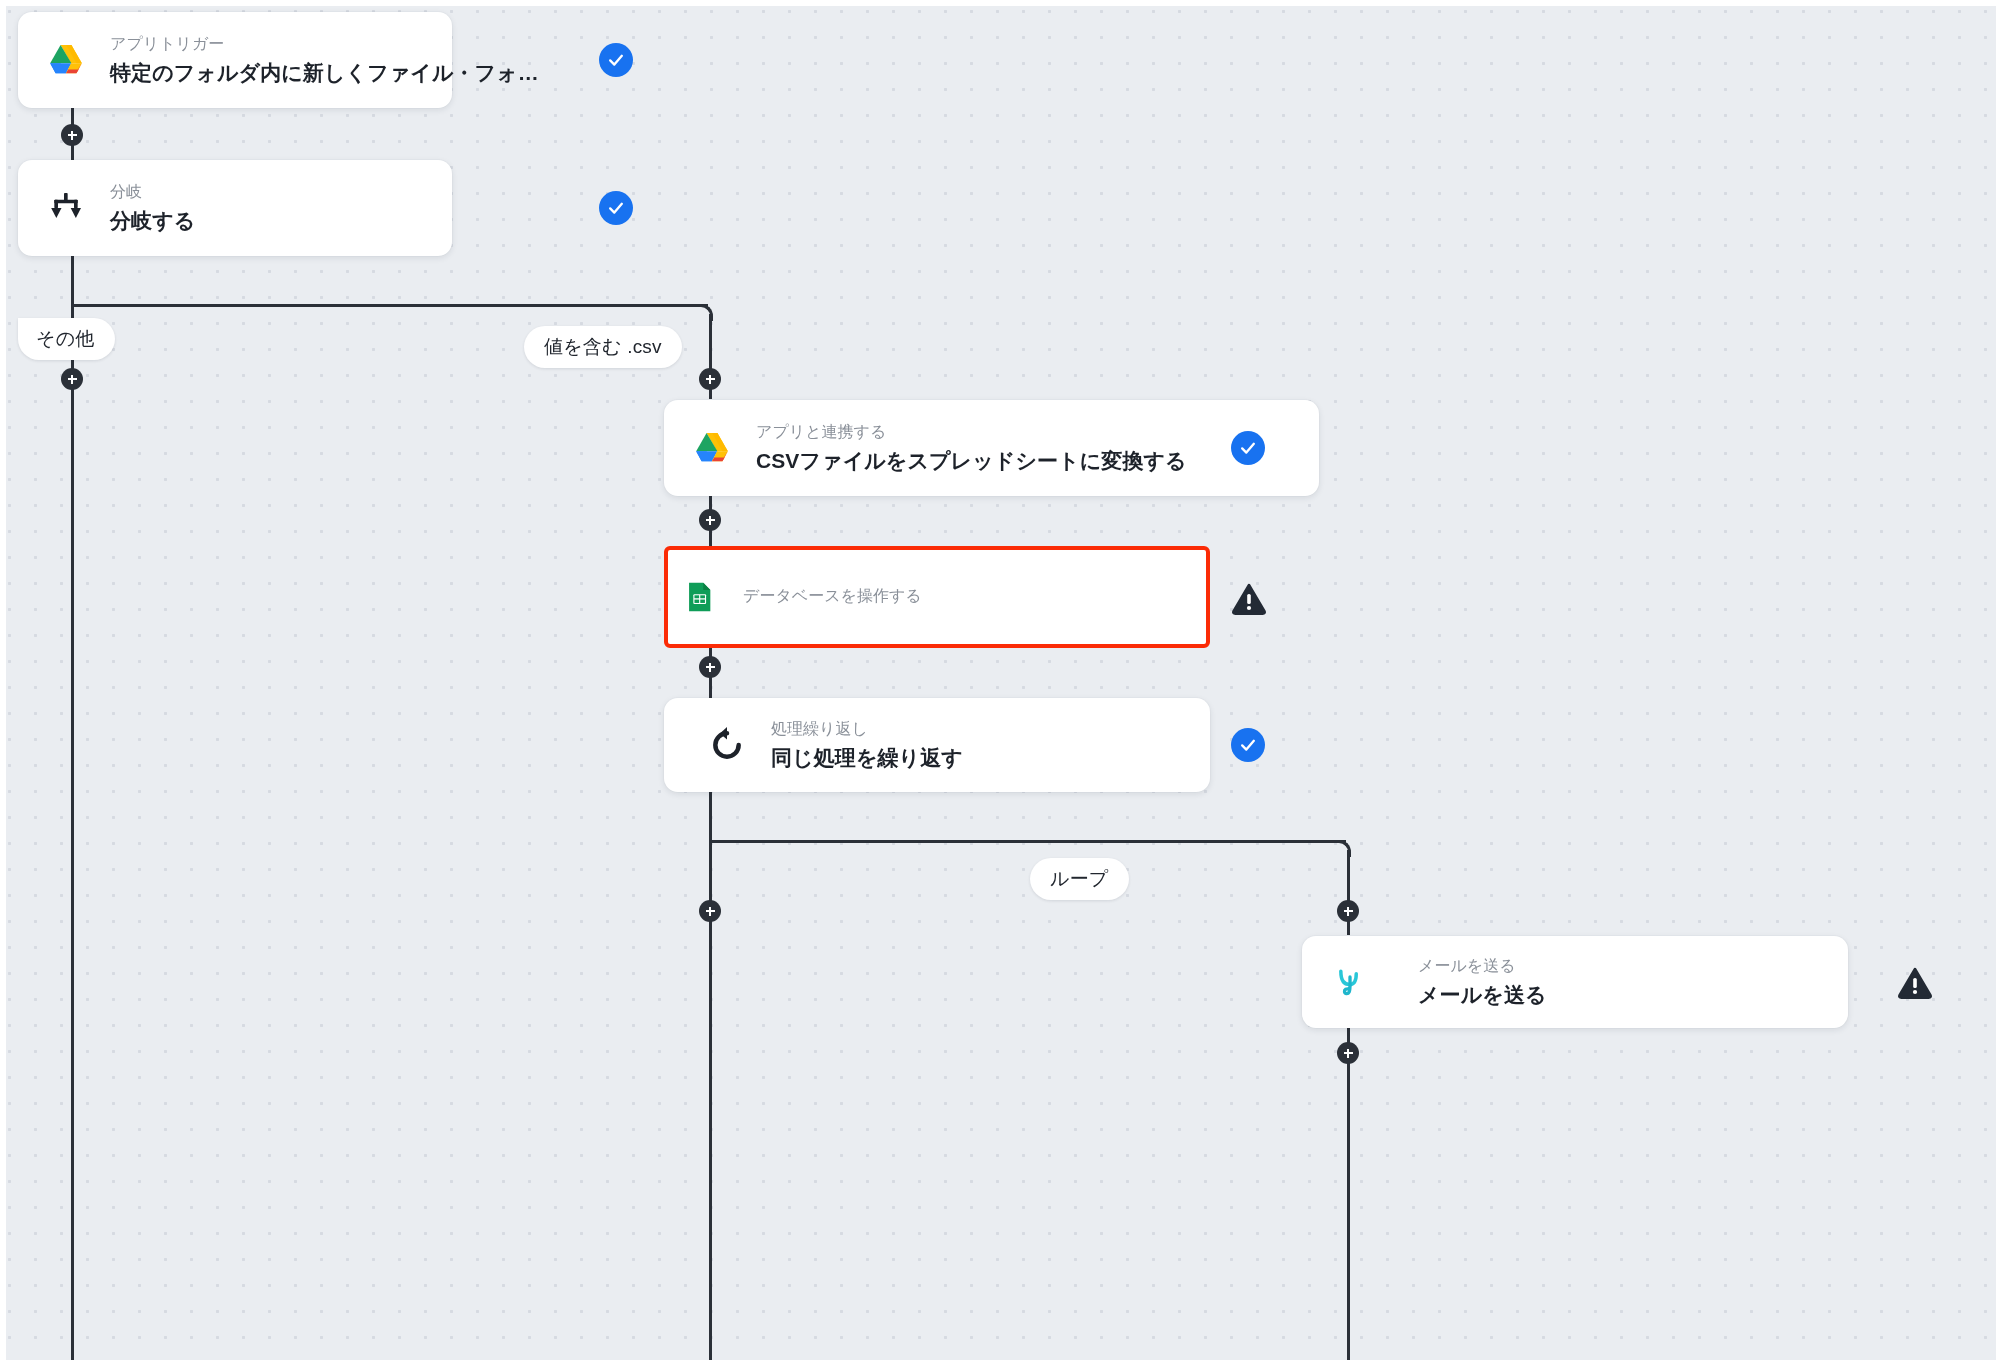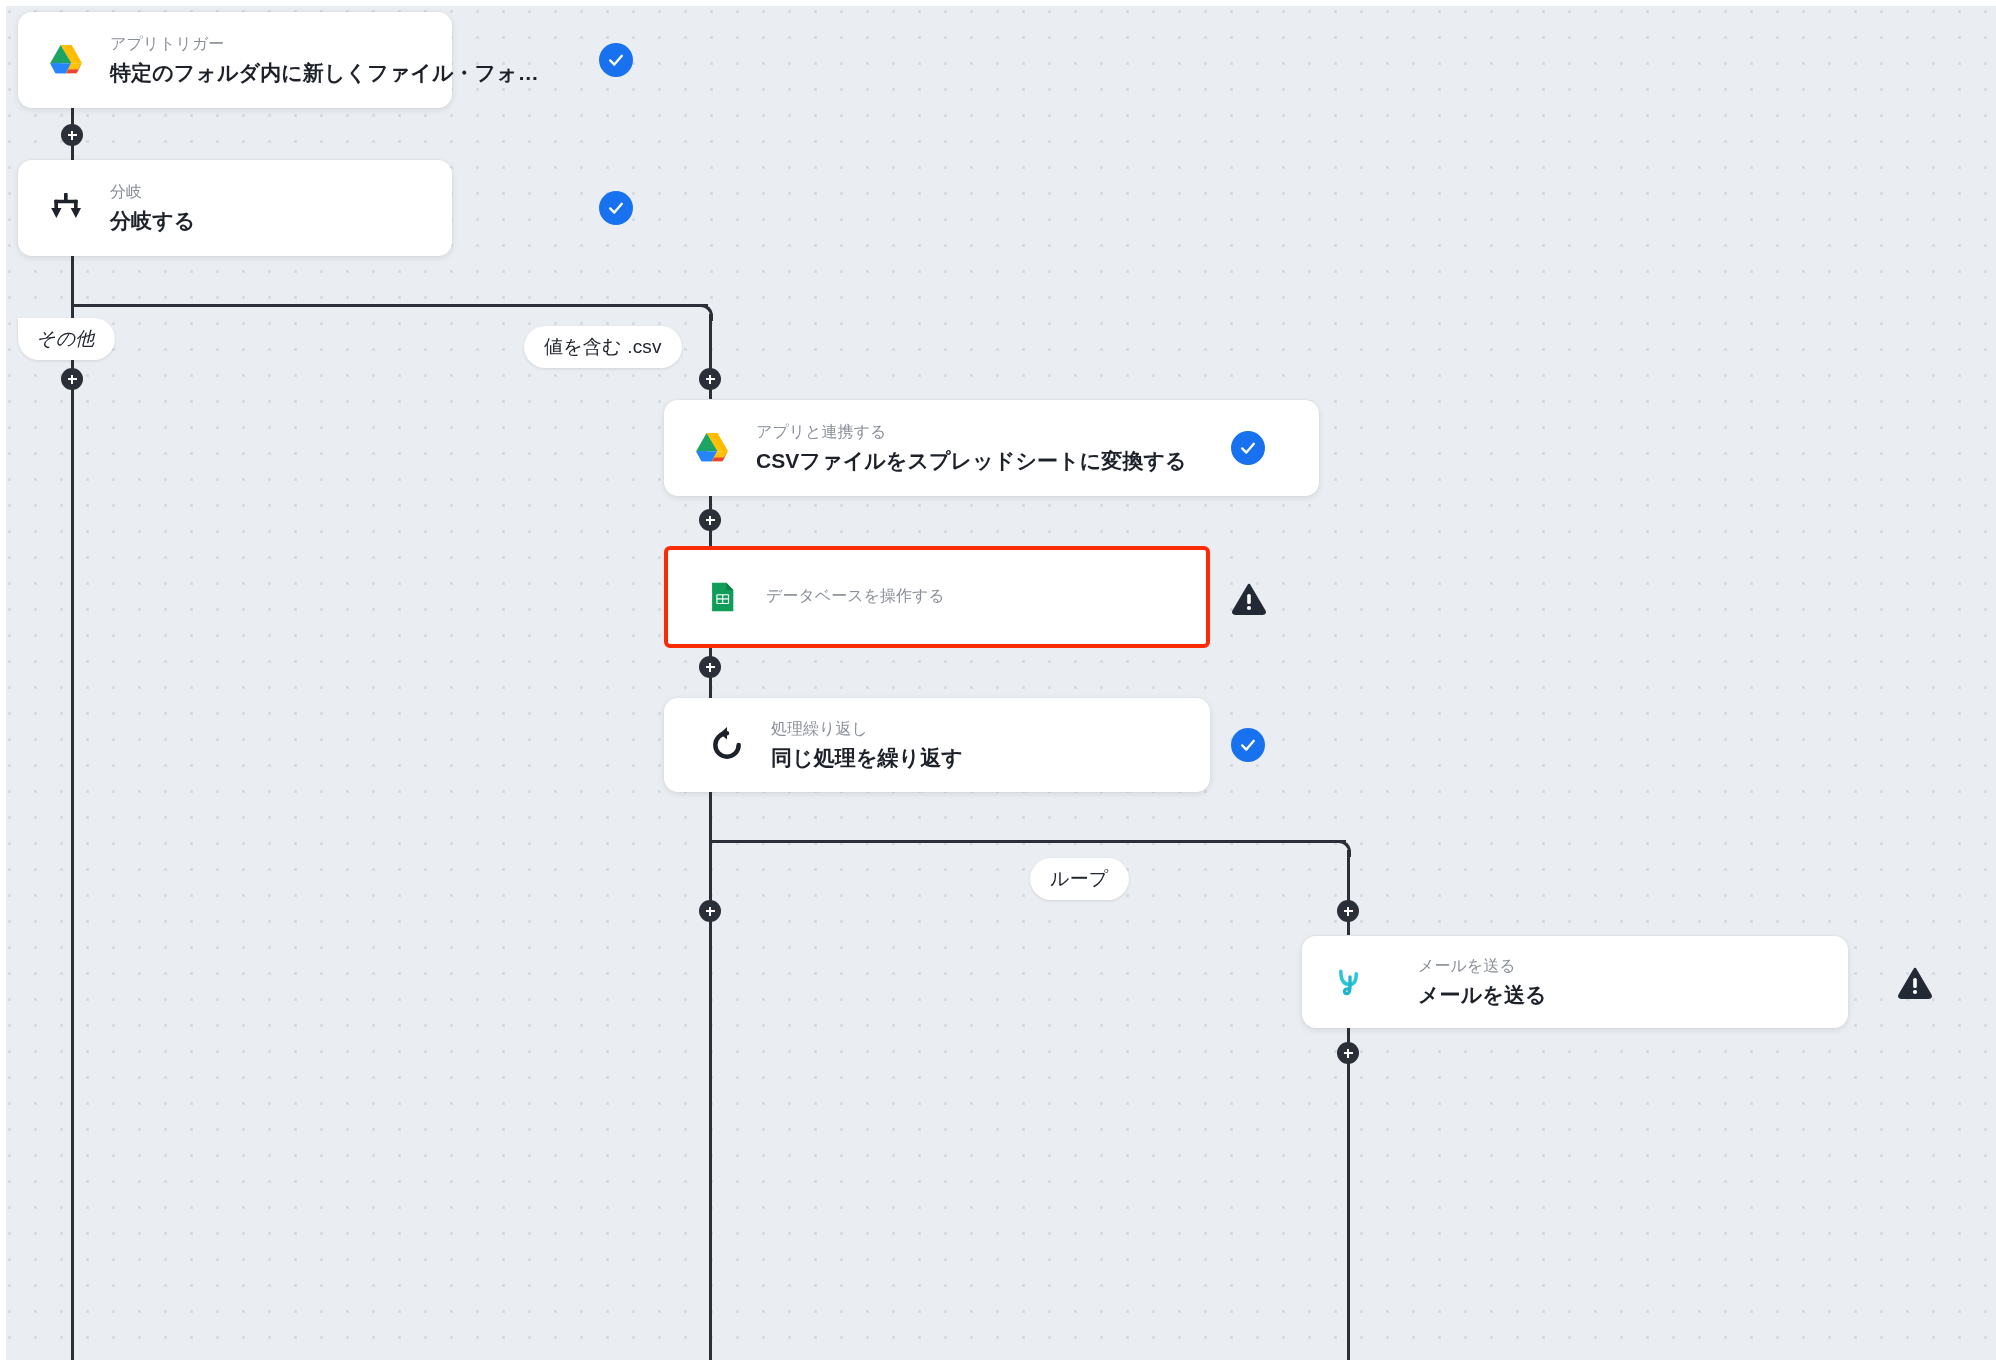--- a/index.html
+++ b/index.html
@@ -99,21 +99,21 @@
     align-items: center;
     padding: 0 26px;
     box-sizing: border-box;
     z-index: 5;
     cursor: pointer;
   }
   .card.selected {
     border: 4px solid #fb2b06;
     border-radius: 6px;
     box-shadow: none;
-    padding: 0 32px;
+    padding: 0 9px;
   }
   .card-icon {
     width: 44px;
     height: 44px;
     flex: 0 0 44px;
     display: flex;
     align-items: center;
     justify-content: center;
     margin-right: 22px;
   }
@@ -190,21 +190,21 @@
 
   <div class="plus-node" style="left:61px; top:124px;"></div>
   <div class="plus-node" style="left:61px; top:368px;"></div>
   <div class="plus-node" style="left:699px; top:368px;"></div>
   <div class="plus-node" style="left:699px; top:509px;"></div>
   <div class="plus-node" style="left:699px; top:656px;"></div>
   <div class="plus-node" style="left:699px; top:900px;"></div>
   <div class="plus-node" style="left:1337px; top:900px;"></div>
   <div class="plus-node" style="left:1337px; top:1042px;"></div>
 
-  <div class="pill left-flat" style="left:18px; top:318px;font-style:italic;">
+  <div class="pill left-flat" style="left:18px; top:318px;">
     <span>その他</span>
   </div>
   <div class="pill" style="left:524px; top:326px;">
     <span>値を含む .csv</span>
   </div>
   <div class="pill" style="left:1030px; top:858px;">
     <span>ループ</span>
   </div>
 
   <div class="card" style="left:18px; top:12px; width:434px; height:96px;">

